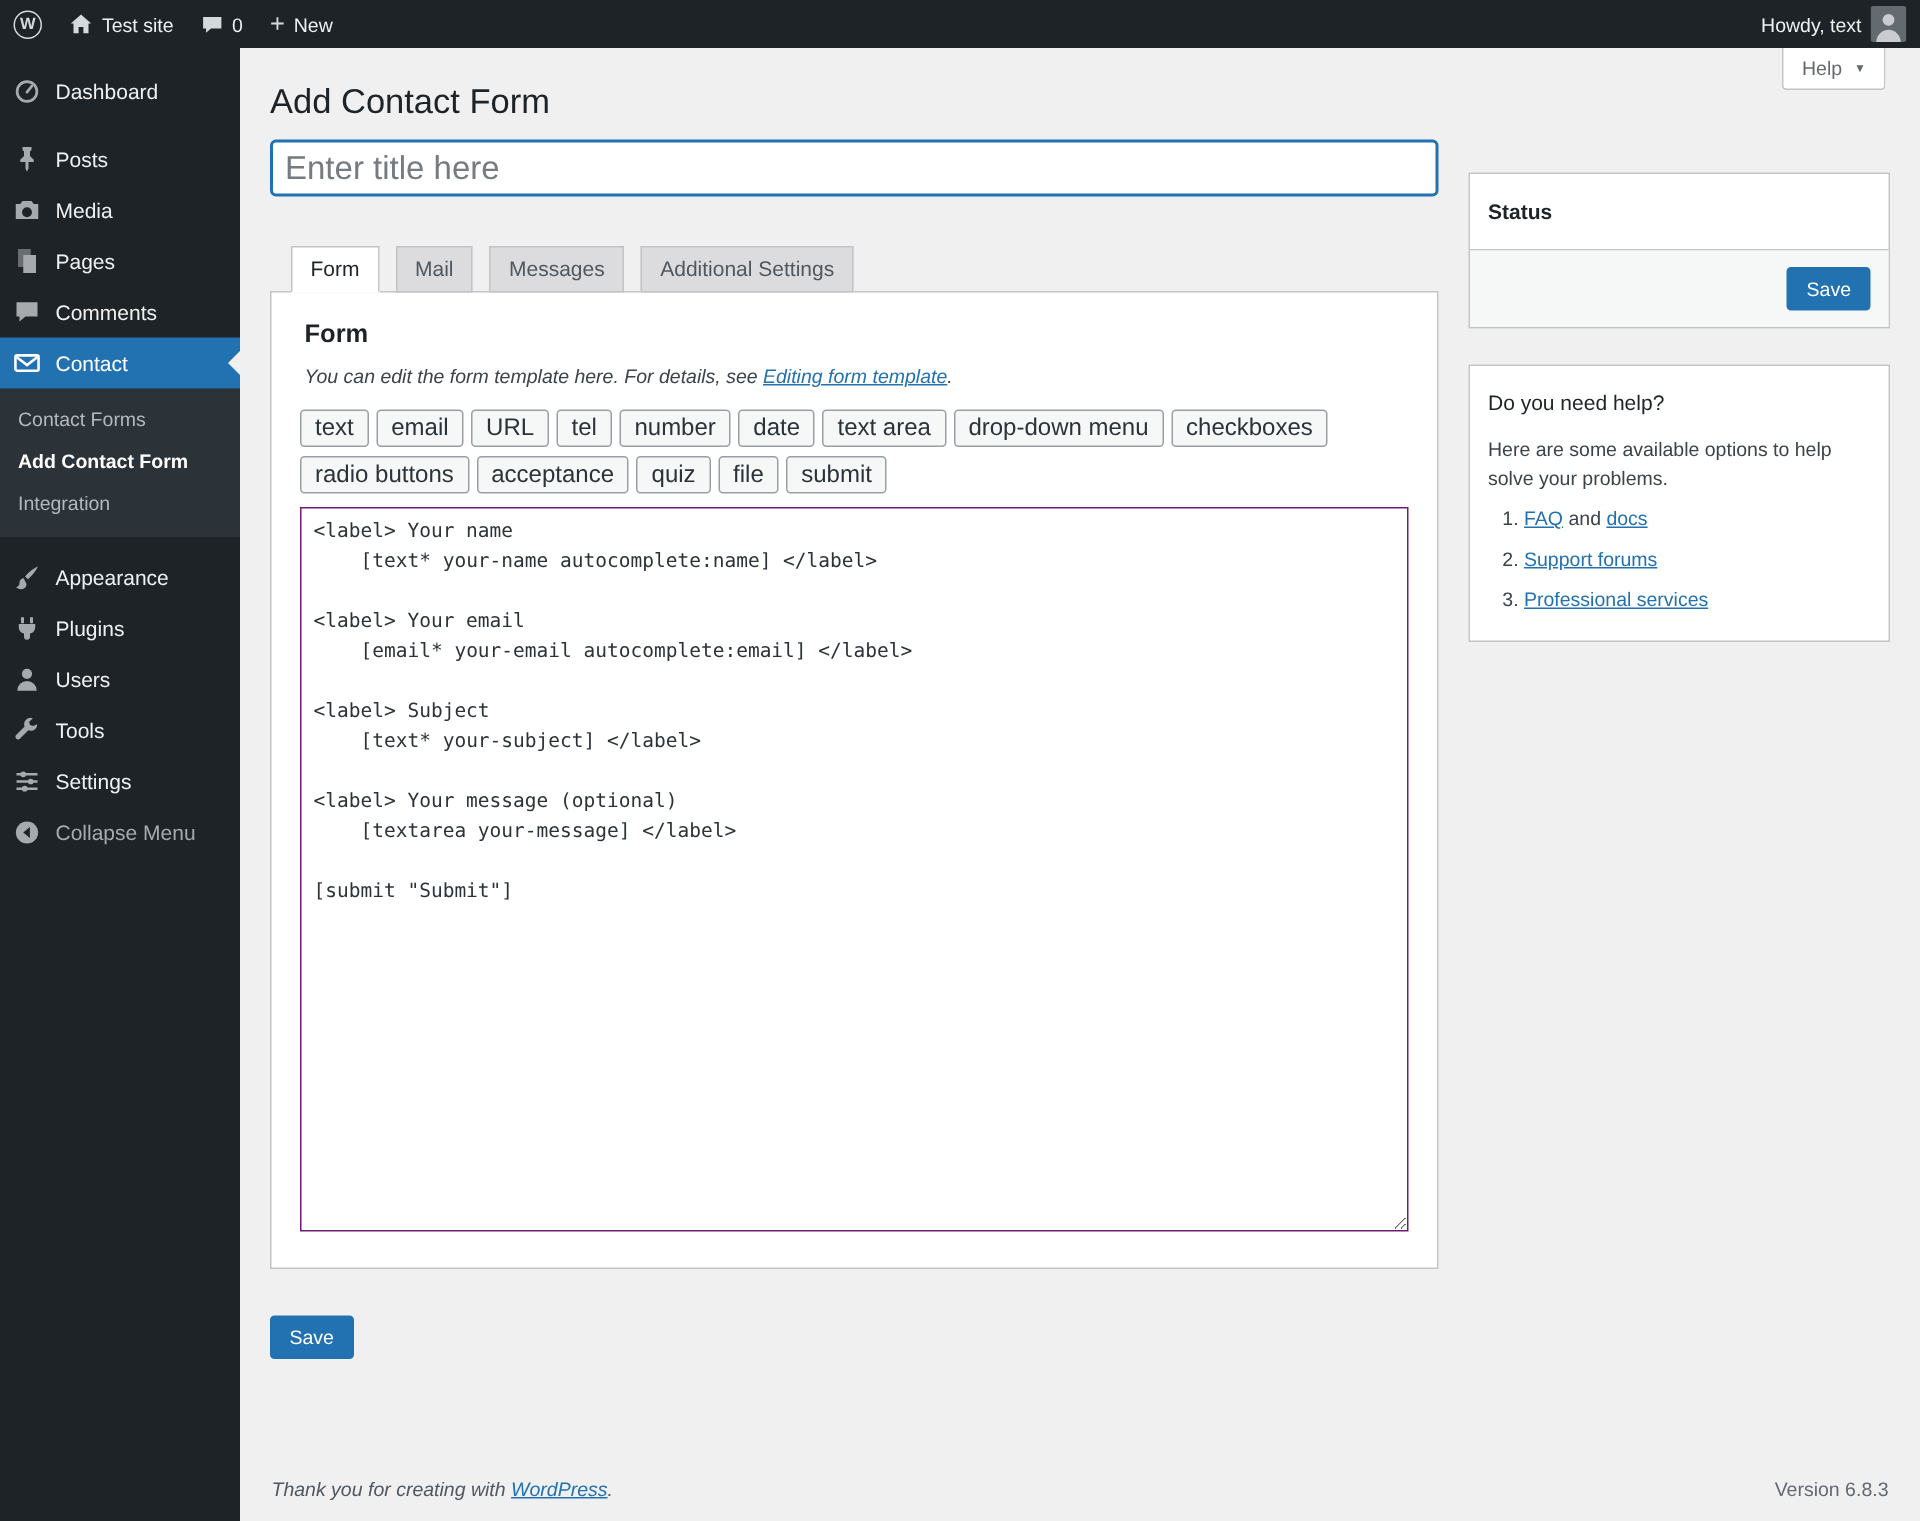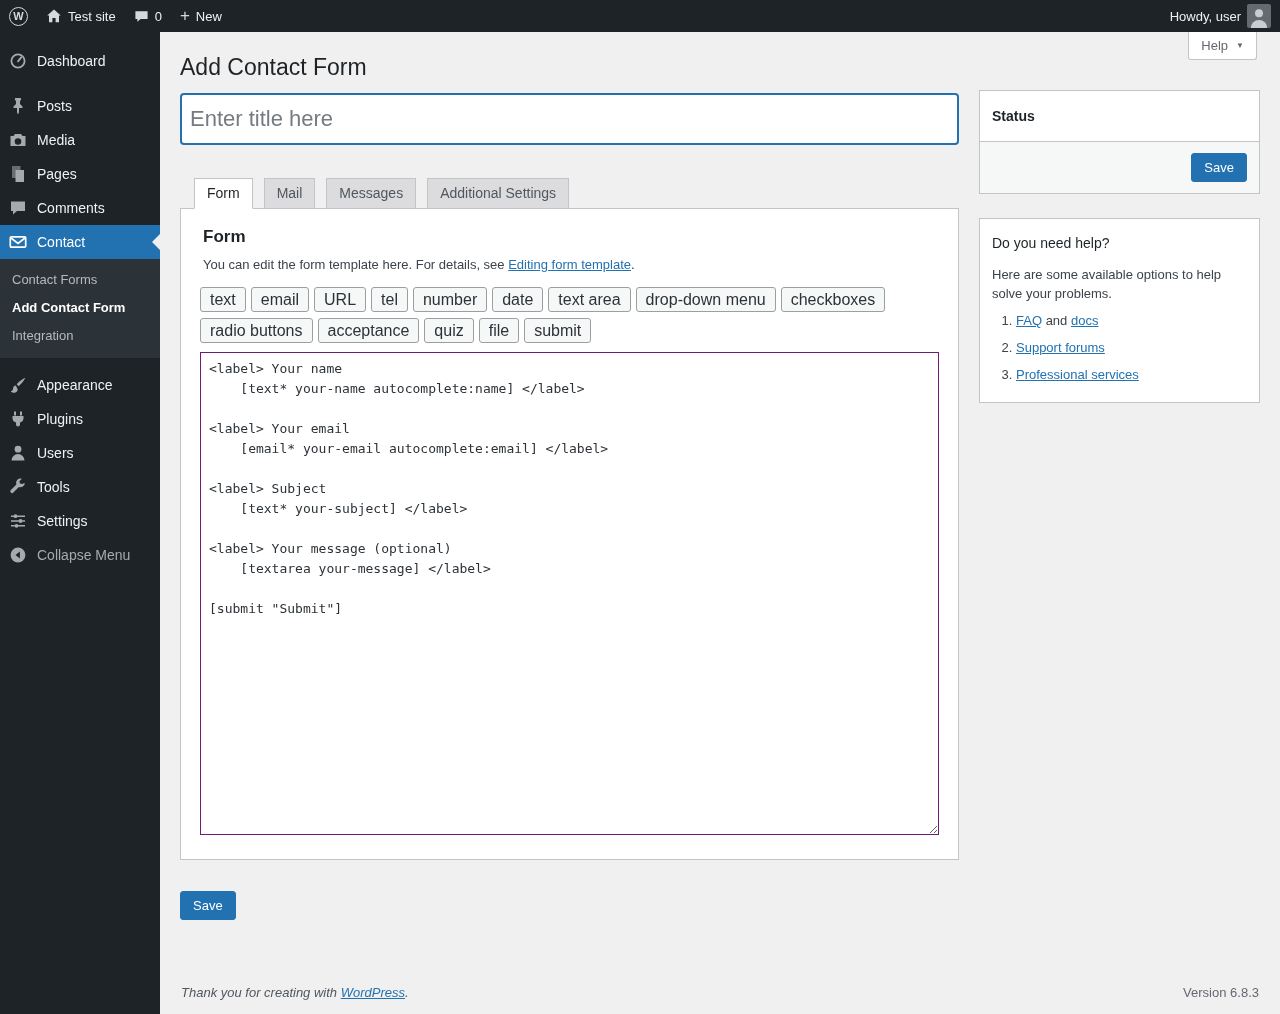--- a/index.html
+++ b/index.html
@@ -69,38 +69,38 @@
     display: flex; align-items: center; gap: 8px; cursor: pointer;
   }
   .caret-down { font-size: 8px; color: #646970; }
   h1.page-title { font-size: 23px; font-weight: 400; color: #1d2327; margin: 21px 0 0; line-height: 29px; }
 
   .columns { display: flex; gap: 20px; align-items: flex-start; margin-top: 8px; }
   .main-col { flex: 0 0 779px; max-width: 779px; }
   .side-col { flex: 0 0 281px; max-width: 281px; }
 
   #title-input {
-    width: 100%; height: 52px; margin-top: 3px;
+    width: 100%; height: 38px; margin-top: 3px;
     border: 2px solid #2271b1; border-radius: 4px; background: #fff;
     padding: 5px 8px; font-size: 22px; color: #7f1d1d; outline: none;
     font-family: inherit;
   }
   #title-input::placeholder { color: #757b80; opacity: 1; }
 
   
   .tabs { display: flex; margin: 33px 0 -1px 14px; position: relative; z-index: 2; }
   .tab {
     background: #dcdcde; border: 1px solid #c3c4c7; color: #50575e;
     padding: 6px 12px; margin-right: 11px; font-size: 14px; line-height: 17px; cursor: pointer;
   }
   .tab.active { background: #fff; color: #1d2327; border-bottom-color: #fff; }
 
   .panel { background: #fff; border: 1px solid #c3c4c7; padding: 2px 19px 24px; position: relative; z-index: 1; }
   .panel h2 { font-size: 17px; font-weight: 600; color: #1d2327; margin: 16px 0 9px; padding-left: 3px; }
-  .panel .desc { margin: 0 0 14px; padding-left: 3px; color: #3c434a; line-height: 17px; }
+  .panel .desc { margin: 0 0 14px; padding-left: 3px; color: #3c434a; line-height: 17px; font-style: italic; }
   .tag-buttons { display: flex; flex-wrap: wrap; gap: 6px 5px; margin: 0 0 9px; }
   .tag-btn {
     background: #f6f7f7; border: 1px solid #9a9fa4; border-radius: 3px;
     padding: 4px 9px; font-size: 16px; line-height: 15px; color: #2c3338;
     cursor: pointer; font-family: inherit;
   }
   #form-template {
     display: block; width: 100%; height: 483px; resize: both;
     border: 1px solid #701a75; background: #fff; padding: 6px 8px;
     font-family: "DejaVu Sans Mono", "Liberation Mono", monospace;
@@ -108,21 +108,21 @@
   }
 
   .btn-primary {
     background: #2271b1; border: 1px solid #2271b1; color: #fff;
     border-radius: 3px; padding: 6px 12px; font-size: 13px; line-height: 15px;
     cursor: pointer; font-family: inherit;
   }
   #main-save { margin-top: 31px; }
 
   
-  .postbox { background: #fff; border: 1px solid #c3c4c7; }
+  .postbox { background: #fff; border: 1px solid #c3c4c7; margin-top: 25px; }
   .box-header {
     padding: 16px 12px; border-bottom: 1px solid #c3c4c7;
     font-size: 14px; font-weight: 600; color: #1d2327; line-height: 18px;
   }
   .box-actions { background: #f6f7f7; padding: 11px 12px; display: flex; justify-content: flex-end; }
   #help-box { margin-top: 24px; padding: 0 12px 8px; }
   #help-box h3 { font-size: 14px; font-weight: 400; color: #1d2327; margin: 16px 0 0; }
   #help-box p { margin: 14px 0 10px; line-height: 19px; color: #3c434a; }
   #help-box ol { margin: 6px 0 8px; padding-left: 24px; }
   #help-box li { margin-bottom: 11px; line-height: 16px; }
@@ -155,21 +155,21 @@
         </svg>
     </span>
     <span>0</span>
   </div>
   <div class="ab-item">
     <span class="ab-plus">+</span>
     <span>New</span>
   </div>
   <div class="ab-right">
     <div class="ab-item">
-      <span>Howdy, user</span>
+      <span>Howdy, text</span>
       <span class="avatar">
         <svg width="24" height="24" viewBox="0 0 26 26">
             <rect width="26" height="26" fill="#646b70"></rect>
             <circle cx="13" cy="10" r="4.3" fill="#c9cdd1"></circle>
             <path d="M4.2 26a8.8 8.8 0 0 1 17.6 0z" fill="#c9cdd1"></path>
           </svg>
       </span>
     </div>
   </div>
 </div>

